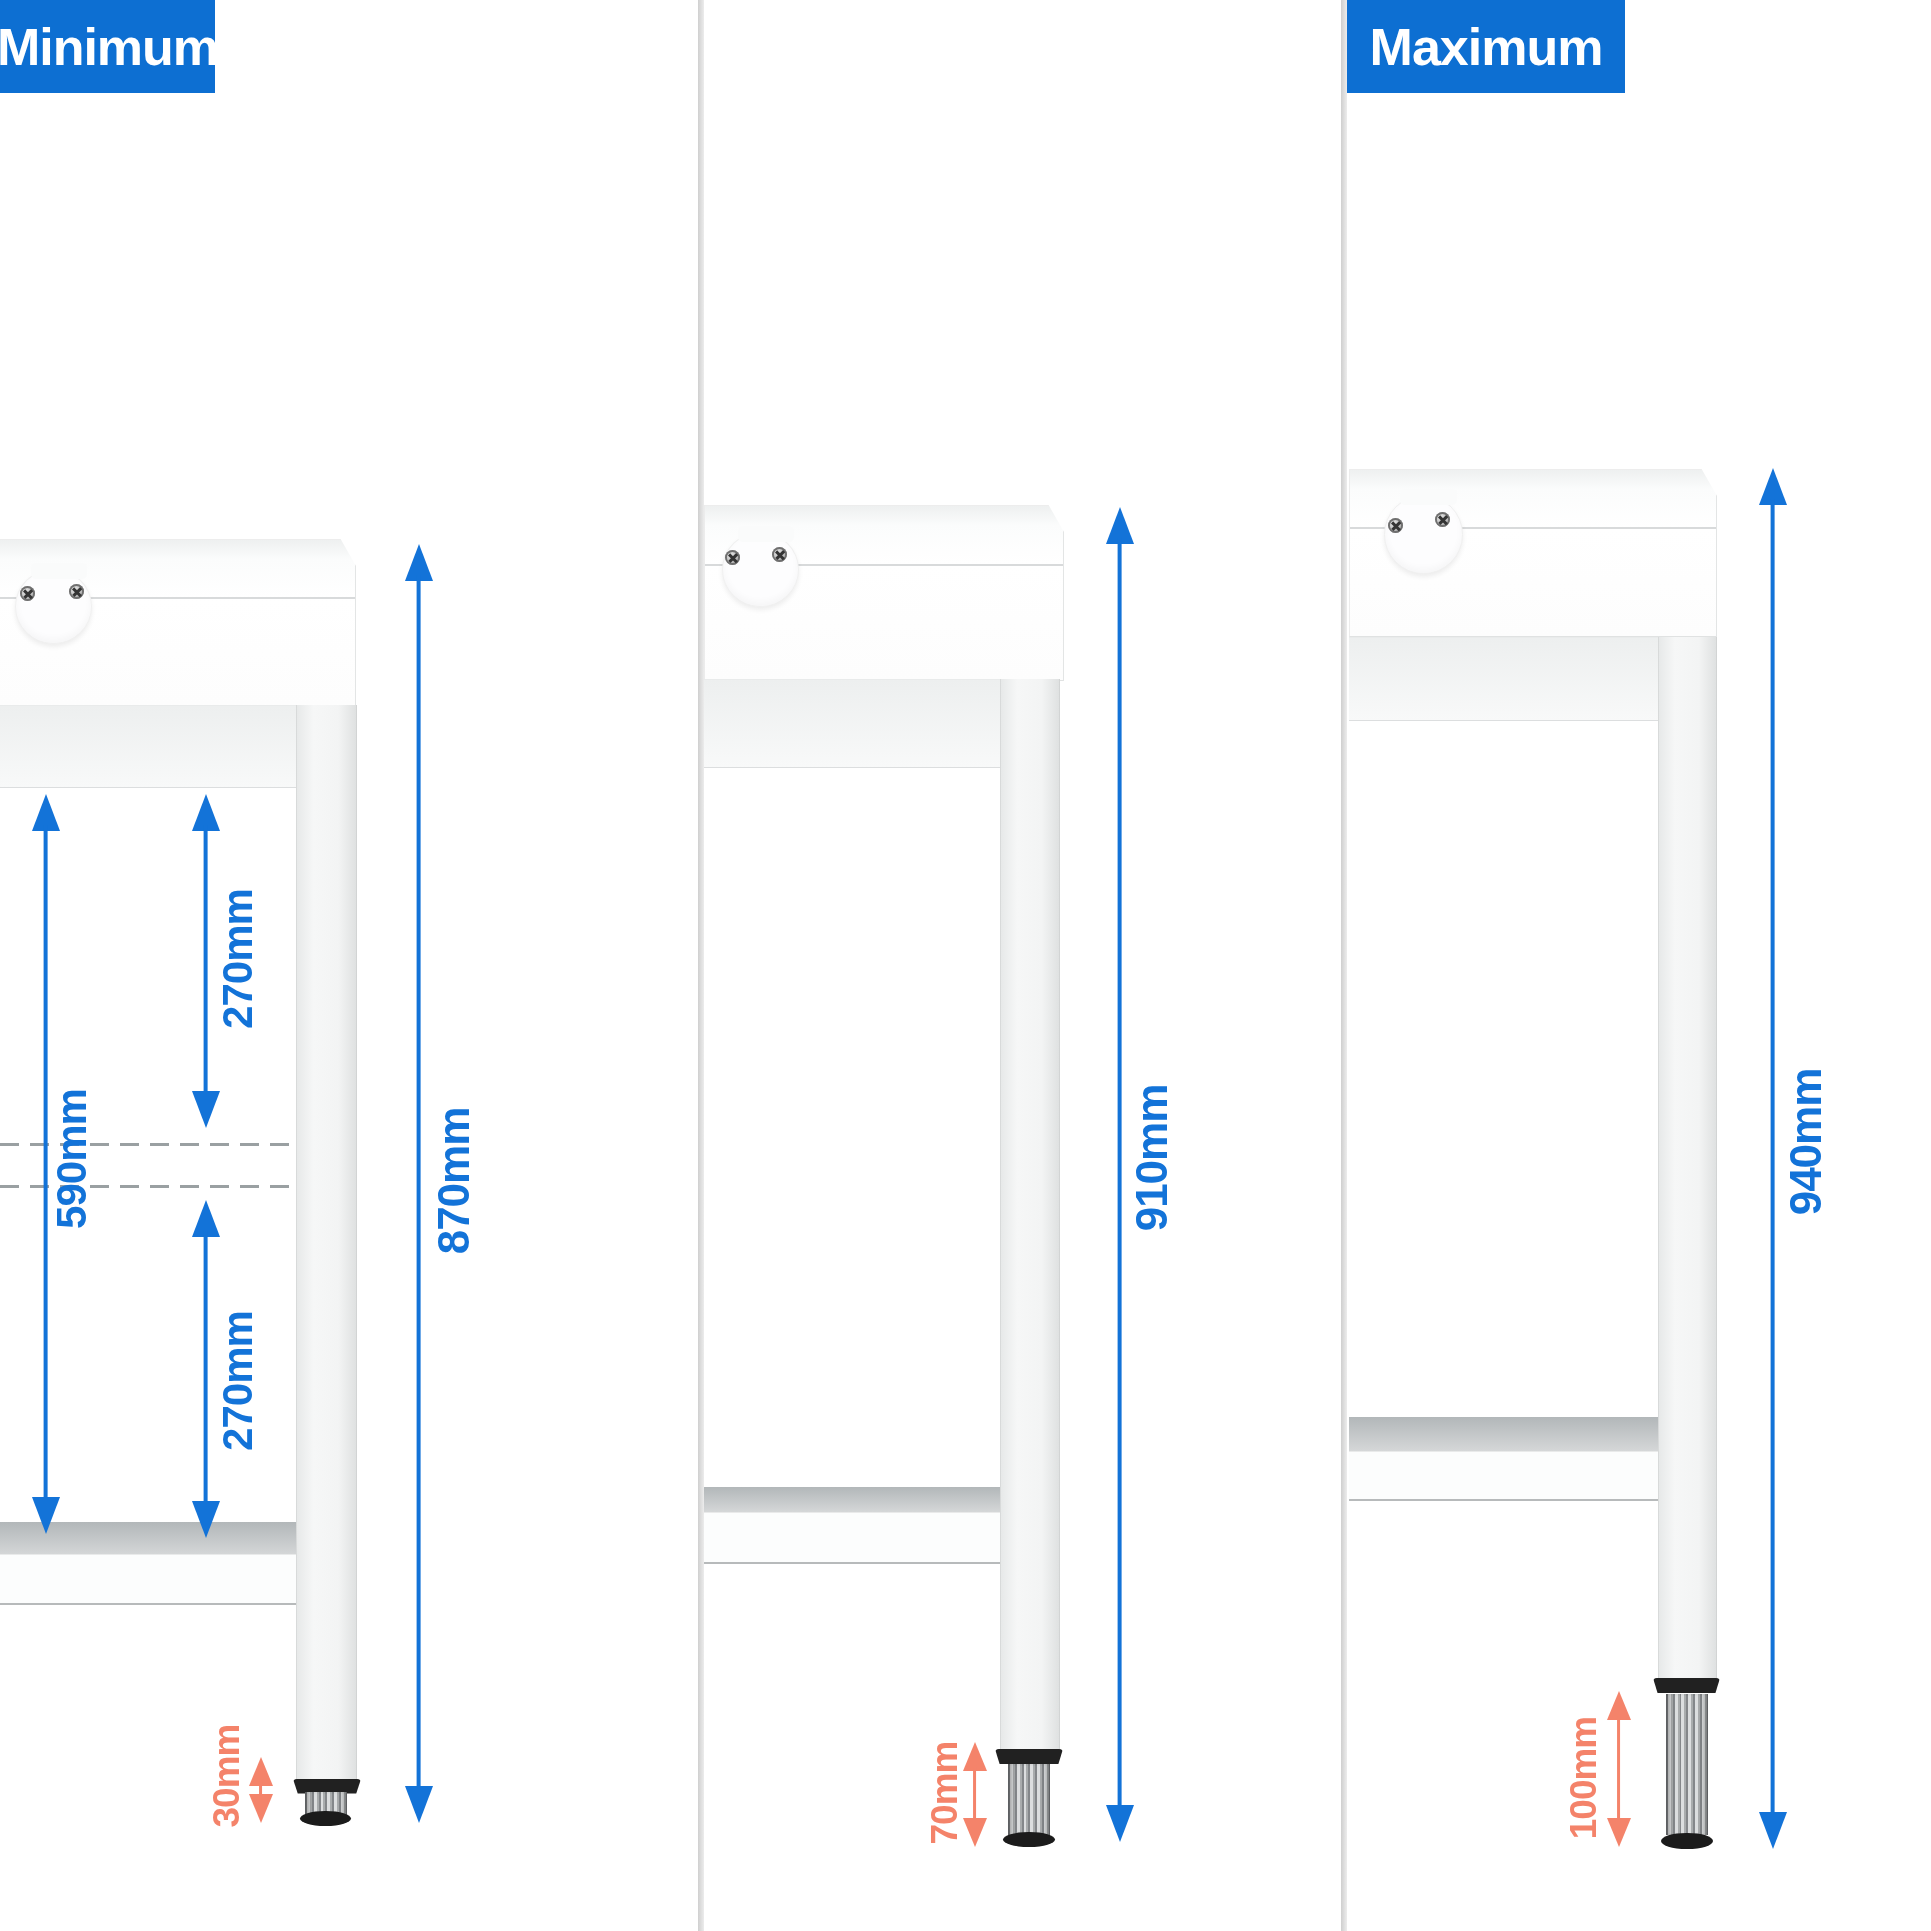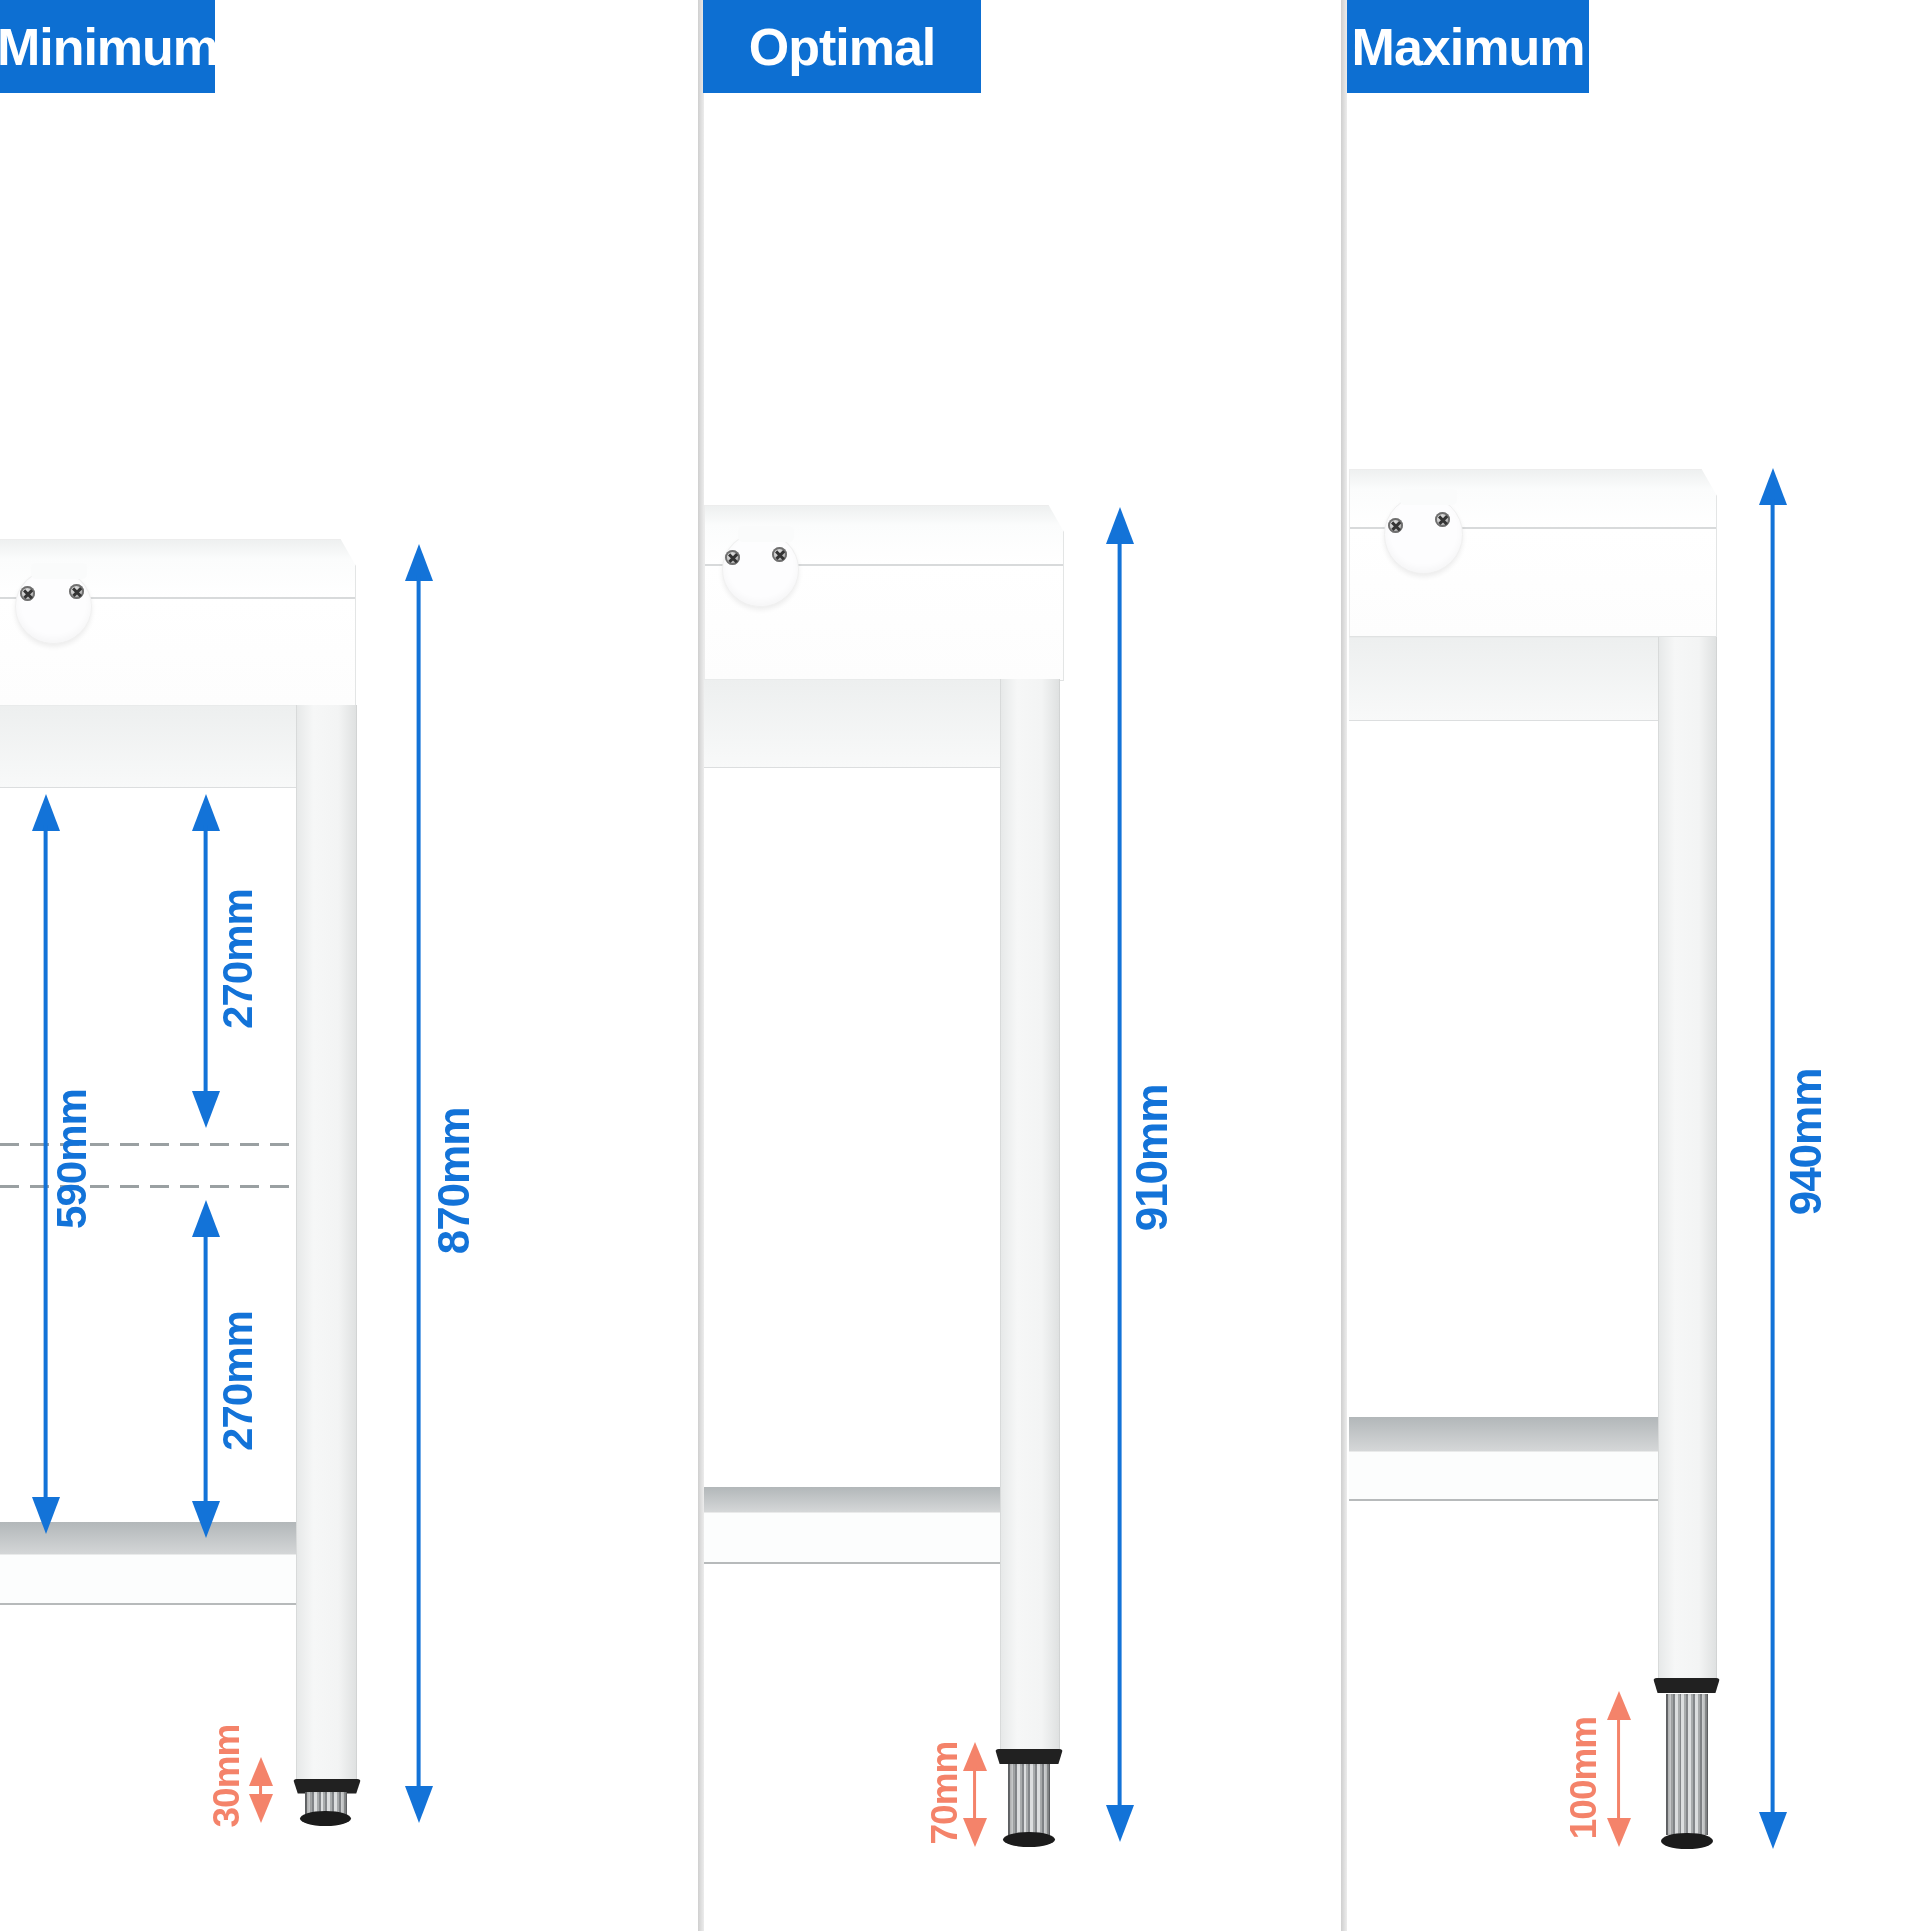--- a/index.html
+++ b/index.html
@@ -11,21 +11,21 @@
     background:linear-gradient(90deg,#cfcfcf,#ececec);}
   #divider-1{left:698px;}
   #divider-2{left:1341px;}
 
   
   .hdr{position:absolute;height:93px;background:var(--header-blue,#0d6fd2);
     color:#ffffff;font-size:52px;font-weight:bold;letter-spacing:-1px;
     display:flex;align-items:center;justify-content:center;}
   #p1-header{left:0;top:0;width:215px;}
   #p2-header{left:703px;top:0;width:278px;}
-  #p3-header{left:1347px;top:0;width:242px;}
+  #p3-header{left:1347px;top:0;width:278px;}
 
   
   .slab{position:absolute;background:linear-gradient(180deg,#eef0f0 0px,#fbfcfc 19.3px,#ffffff 58px,#fdfdfd 100%);
     border-right:1.9px solid #e3e5e5;border-bottom:1.9px solid #e0e2e2;border-top:1px solid #ededed;
     clip-path:polygon(0 0,calc(100% - 15.4px) 0,100% 27px,100% 100%,0 100%);}
   .slab .seam{position:absolute;left:0;right:0;height:1.9px;background:#d8dadb;}
   #p1-slab{left:0;top:539px;width:355px;height:166px;}
   #p1-slab .seam{top:57px;}
   #p2-slab{left:704px;top:505px;width:358px;height:174px;border-left:1px solid #ececec;}
   #p2-slab .seam{top:58px;}
@@ -188,21 +188,20 @@
     <div class="shaft"></div>
     <div class="head down"></div>
   </div>
 
   <div class="dim-label" id="p1-label-main">870mm</div>
   <div class="dim-label small" id="p1-label-590">590mm</div>
   <div class="dim-label small" id="p1-label-270a">270mm</div>
   <div class="dim-label small" id="p1-label-270b">270mm</div>
   <div class="dim-label orange" id="p1-label-foot">30mm</div>
 
-  <div class="hdr" id="p2-header">Optimal</div>
 
   <div class="slab" id="p2-slab">
     <div class="seam"></div>
   </div>
   <div class="bracket" id="p2-bracket"></div>
   <div class="screw" id="p2-screw-a"></div>
   <div class="screw" id="p2-screw-b"></div>
   <div class="underrail" id="p2-underrail"></div>
   <div class="leg" id="p2-leg"></div>
   <div class="shelf-top" id="p2-shelf-top"></div>

